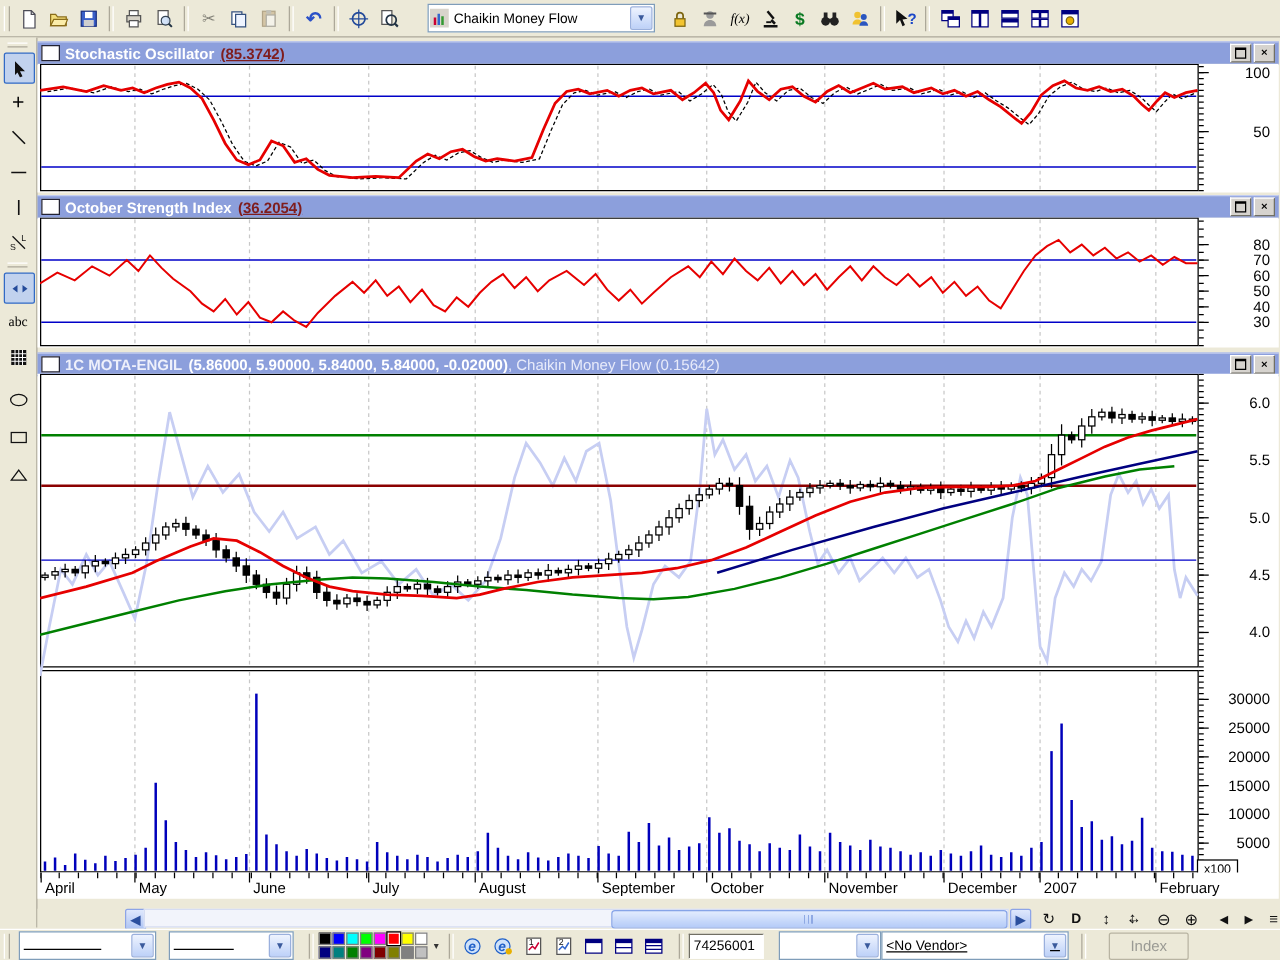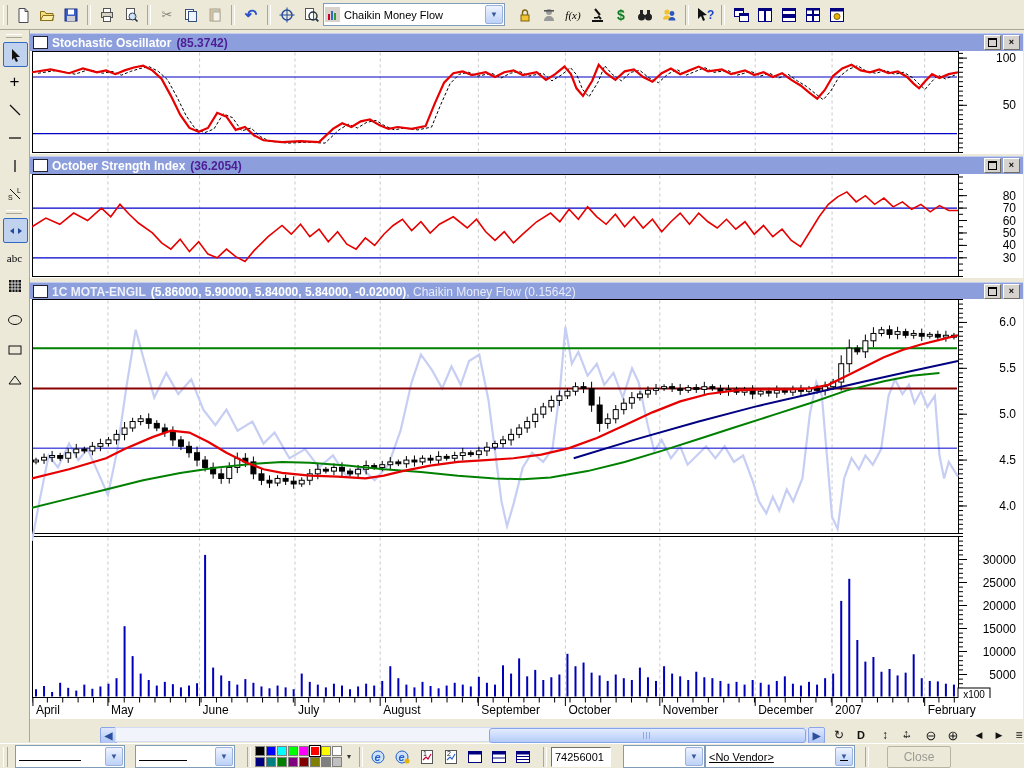--- a/index.html
+++ b/index.html
@@ -16,21 +16,21 @@
   .combo .ctext{flex:1;padding-left:3px;white-space:nowrap;overflow:hidden;}
   .xparrow{width:16px;height:17px;margin:1px;border:1px solid #9ab0dd;border-radius:2px;background:linear-gradient(#eef3fe,#bdd1f8);display:flex;align-items:center;justify-content:center;color:#3a5a9c;font-size:8px;}
   
   #tool-left{left:0;top:30px;width:29px;height:712px;background:#ece9d8;border-right:1px solid #aca899;}
   .vbtn{position:absolute;left:3px;width:23px;height:23px;display:flex;align-items:center;justify-content:center;font-size:14px;color:#000;}
   .vbtn.sel{border:1px solid #316ac5;background:#c1d2ee;border-radius:2px;}
   .hgrip{position:absolute;left:6px;width:16px;height:2px;border-top:1px solid #fff;border-bottom:1px solid #aca899;}
   
   .ptitle{position:absolute;left:30px;width:993px;height:17px;background:#8c9fdc;border-top:1px solid #c2cdf0;border-bottom:1px solid #5a6fae;display:flex;align-items:center;font-size:12px;font-weight:bold;color:#fff;}
   .psysicon{width:13px;height:11px;background:#fff;border:1px solid #223;margin:0 4px 0 3px;}
-  .pval{color:#4c1d95;margin-left:5px;}
+  .pval{color:#7f1d1d;margin-left:5px;text-decoration:underline;}
   .psuffix{color:#e8ebfa;font-weight:normal;}
   .winbtns{margin-left:auto;display:flex;gap:2px;padding-right:3px;}
   .wbtn{width:15px;height:13px;background:#d6d3ce;border:1px solid;border-color:#fff #716f64 #716f64 #fff;display:flex;align-items:center;justify-content:center;font-size:9px;font-weight:bold;color:#000;line-height:1;}
   .maxglyph{width:7px;height:6px;border:1px solid #000;border-top:2px solid #000;}
   .pbody{position:absolute;left:30px;width:993px;background:#fff;}
   
   #scrollrow{left:30px;top:727px;width:993px;height:16px;background:#ece9d8;}
   .sbtn{position:absolute;top:0;width:15px;height:15px;border:1px solid #8ca4e8;border-radius:2px;background:linear-gradient(#dfe8fd,#aec4f4);color:#2b4f9e;font-weight:bold;font-size:10px;display:flex;align-items:center;justify-content:center;}
   #strack{position:absolute;left:85px;top:0;width:692px;height:15px;background:#f2f4fb;border:1px solid #d6ddf2;box-sizing:border-box;}
   #sthumb{position:absolute;top:0;height:13px;border:1px solid #86a4e8;border-radius:3px;background:linear-gradient(#e3ecfe,#b4cbf8);}
@@ -122,21 +122,21 @@
           <line x1="0.5" y1="8" x2="15.5" y2="8" stroke="#234a9a"></line>
         </svg>
       </div>
     <div class="tbtn">
         <svg width="16" height="16">
           <rect x="2.5" y="1.5" width="8" height="11" fill="#fff" stroke="#555"></rect>
           <circle cx="10" cy="9" r="4" fill="none" stroke="#234" stroke-width="1.4"></circle>
           <line x1="12.8" y1="11.8" x2="15.3" y2="14.3" stroke="#234" stroke-width="1.8"></line>
         </svg>
       </div>
-    <div class="combo" style="width:180px;margin-left:0;">
+    <div class="combo" style="width:180px;margin-left:19px;">
       <svg width="15" height="15" style="background:#d8d4cc;margin:1px;">
           <rect x="3" y="7" width="2" height="6" fill="#c03"></rect>
           <rect x="6" y="4" width="2" height="9" fill="#36c"></rect>
           <rect x="9" y="6" width="2" height="7" fill="#393"></rect>
         </svg>
       <span class="ctext">Chaikin Money Flow</span>
       <span class="xparrow">▼</span>
     </div>
     <div class="tbtn" style="margin-left:8px;">
         <svg width="16" height="16">
@@ -1120,15 +1120,15 @@
     <input class="sunken" style="width: 52px;" readonly="" value="74256001">
     <div class="combo" style="width:80px;margin-left:12px;">
       <span class="ctext"></span>
         <span class="xparrow">▼</span>
     </div>
     <div class="combo" style="width:148px;margin-left:0;text-decoration:underline;">
       <span class="ctext">&lt;No Vendor&gt;</span>
       <span class="xparrow">▼</span>
     </div>
     <div class="tsep" style="margin-left:10px;"></div>
-    <div id="tradebtn" style="margin-left:14px;">Close</div>
+    <div id="tradebtn" style="margin-left:14px;">Index</div>
   </div>
 </div>
 
 </body></html>

